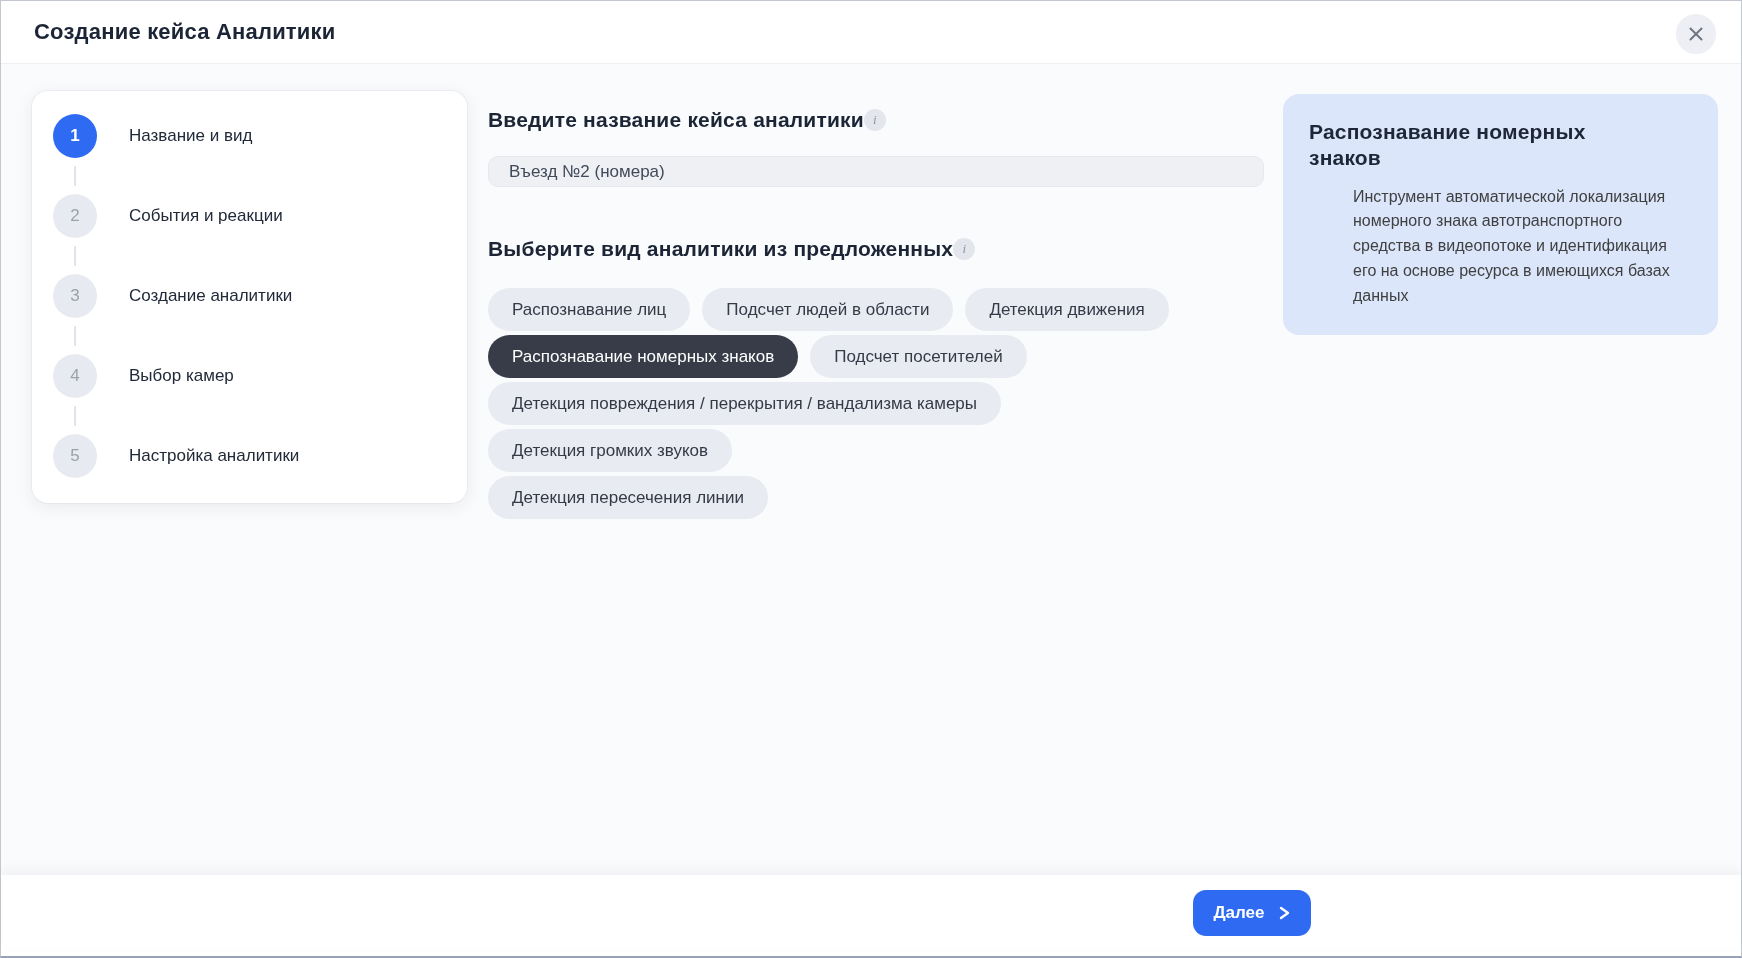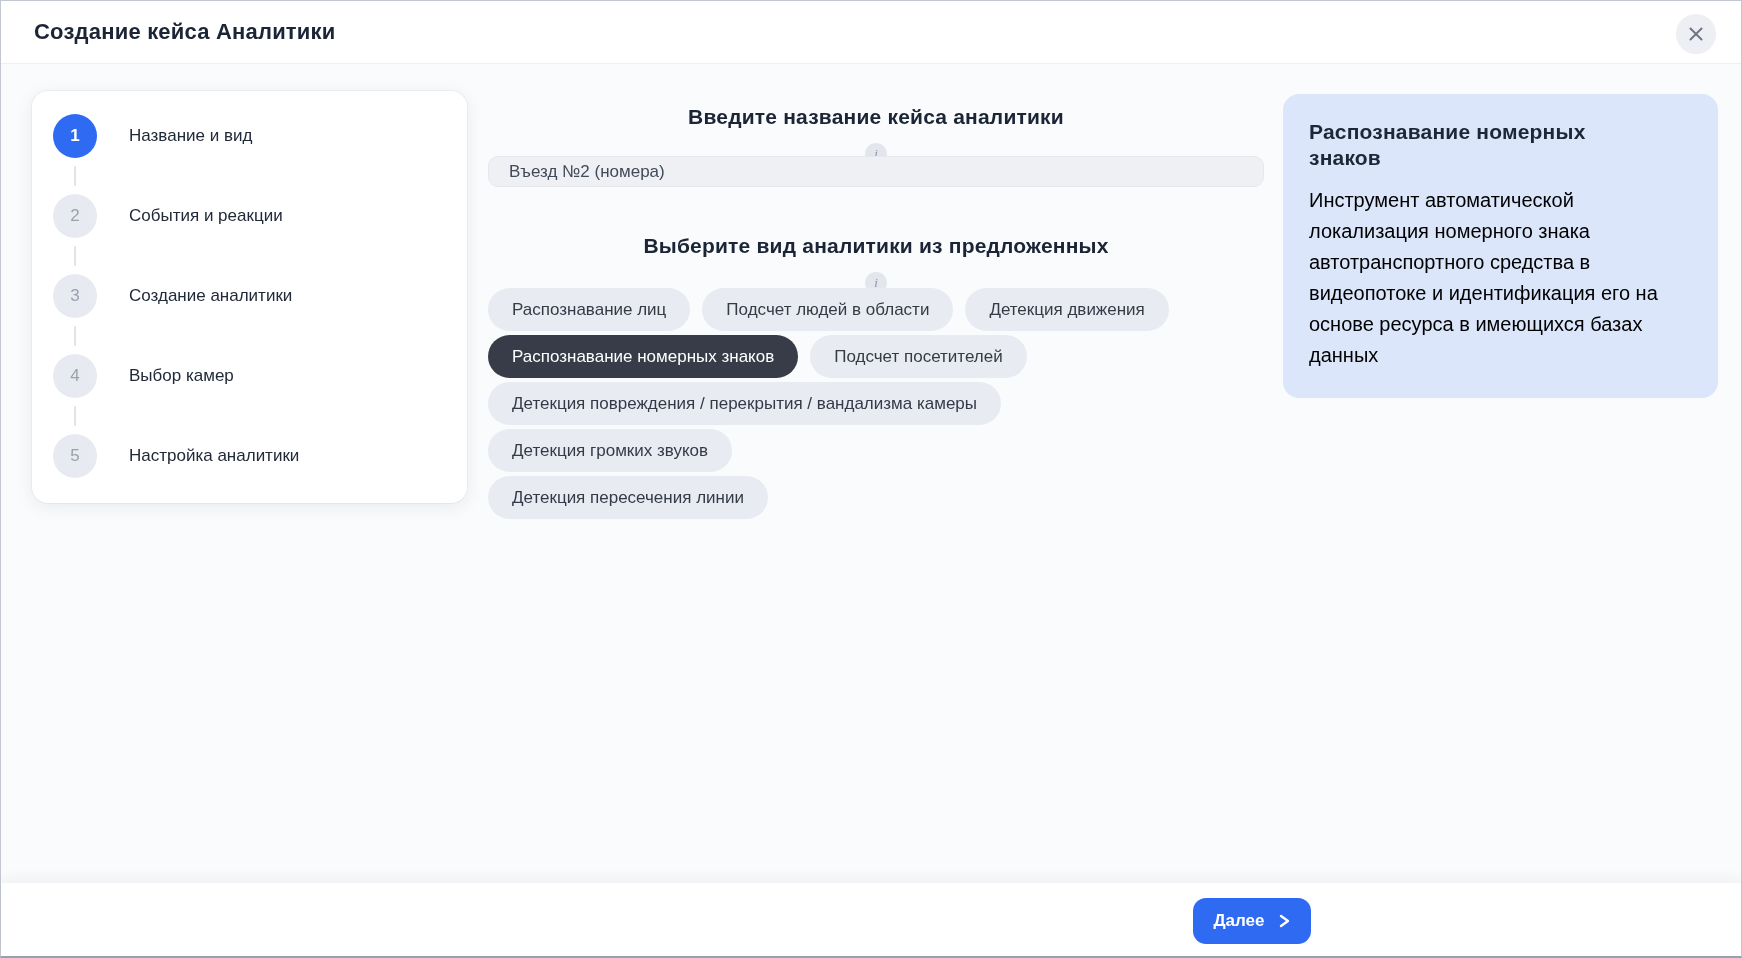--- a/index.html
+++ b/index.html
@@ -42,21 +42,21 @@
     width:44px; height:44px; border-radius:50%; flex:0 0 44px;
     background:var(--inactive-circle-bg); color:var(--inactive-circle-text);
     font-size:17px; display:flex; align-items:center; justify-content:center;
   }
   .step.active .step-circle { background:var(--accent); color:#fff; font-weight:700; }
   .step-label { margin-left:32px; font-size:17px; font-weight:500; color:#212a39; }
   .connector { width:2px; height:20px; background:#e1e4ea; margin:8px 0 8px 21px; }
 
   
   .main-col { position:absolute; left:487px; top:0; width:776px; }
-  .section-head { display:flex; align-items:center; gap:14px; height:30px;flex-direction:column; }
+  .section-head { display:flex; align-items:center; height:30px; }
   .section-head.first { margin-top:41px; }
   .section-head.second { margin-top:47px; }
   .section-title { font-size:21px; font-weight:700; color:var(--text-dark); letter-spacing:.2px; }
   .info-icon {
     width:22px; height:22px; border-radius:50%; background:#e3e6ed; flex:0 0 22px;
     color:#8f96a3; font-size:13px; font-style:italic; font-family:"Liberation Serif", serif;
     display:flex; align-items:center; justify-content:center; cursor:pointer;
   }
   .name-input {
     margin-top:21px; width:776px; height:31px; border:1px solid #e6e8ee; border-radius:10px;
@@ -76,25 +76,25 @@
 
   
   .info-panel {
     position:absolute; left:1282px; top:30px; width:435px;
     background:var(--info-panel-bg); border-radius:16px; padding:25px 26px 27px 26px;
   }
   .info-panel-title {
     font-size:21px; font-weight:700; color:#1d2737; line-height:1.25;
     max-width:330px; margin-bottom:13px; letter-spacing:.2px;
   }
-  .info-panel-text { font-size:20px; color:#000000; line-height:1.55; }
+  .info-panel-text { font-size:16px; color:#404040; line-height:1.55;margin-left:44px; }
 
   
   .ftr {
-    position:absolute; bottom:0; left:0; right:0; height:73px; background:#fff;
+    position:absolute; bottom:8px; left:0; right:0; height:73px; background:#fff;
     box-shadow:0 -5px 12px rgba(30,40,70,.05); z-index:3;
   }
   .next-btn {
     position:absolute; left:1192px; top:15px; width:118px; height:46px;
     background:var(--accent); color:#fff; border:none; border-radius:13px;
     font-size:17px; font-weight:600; font-family:"Liberation Sans", sans-serif;
     display:flex; align-items:center; justify-content:center; gap:12px; cursor:pointer;
   }
 </style>
 </head>

